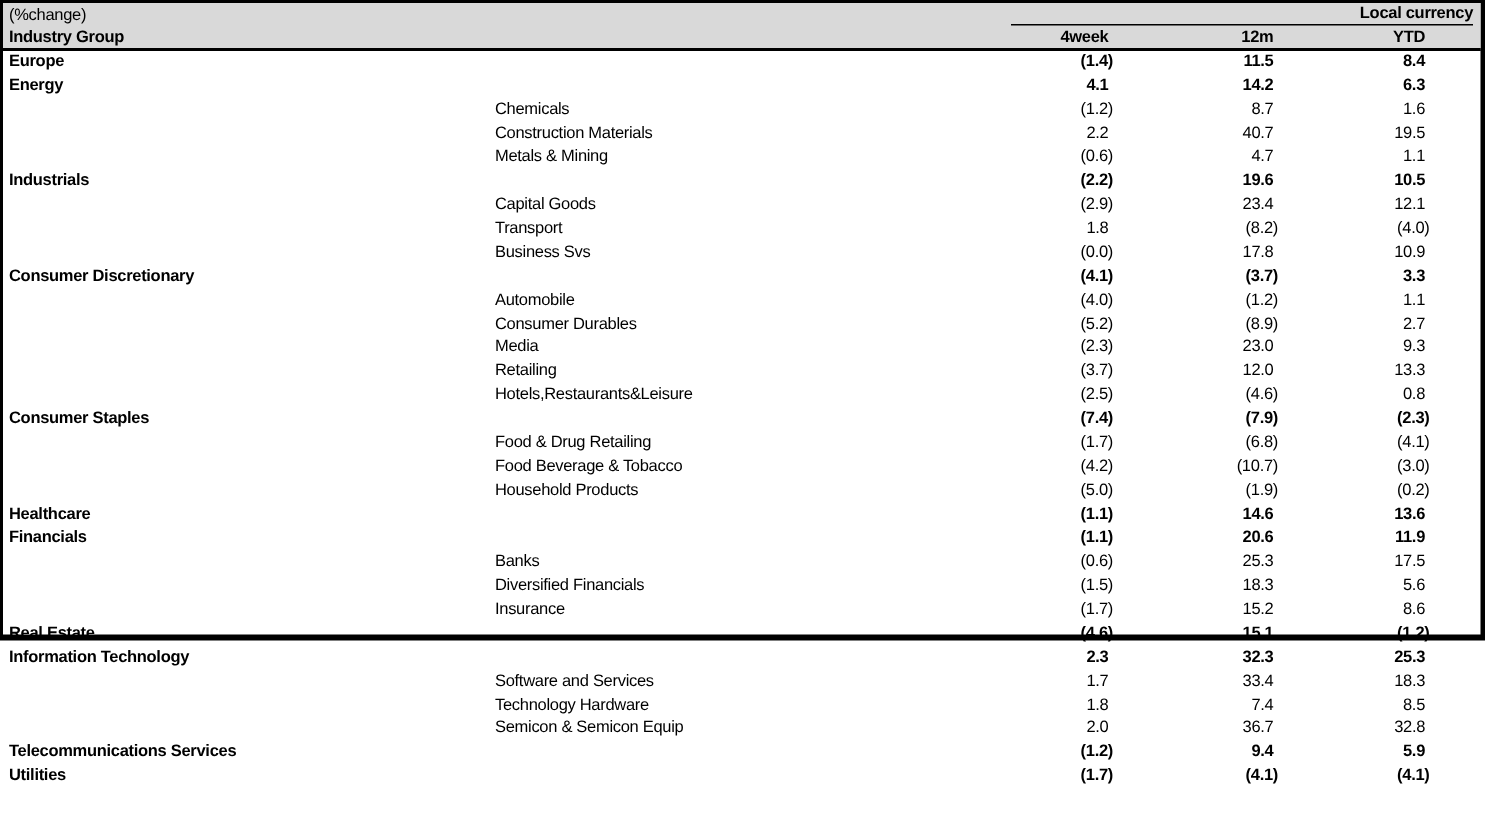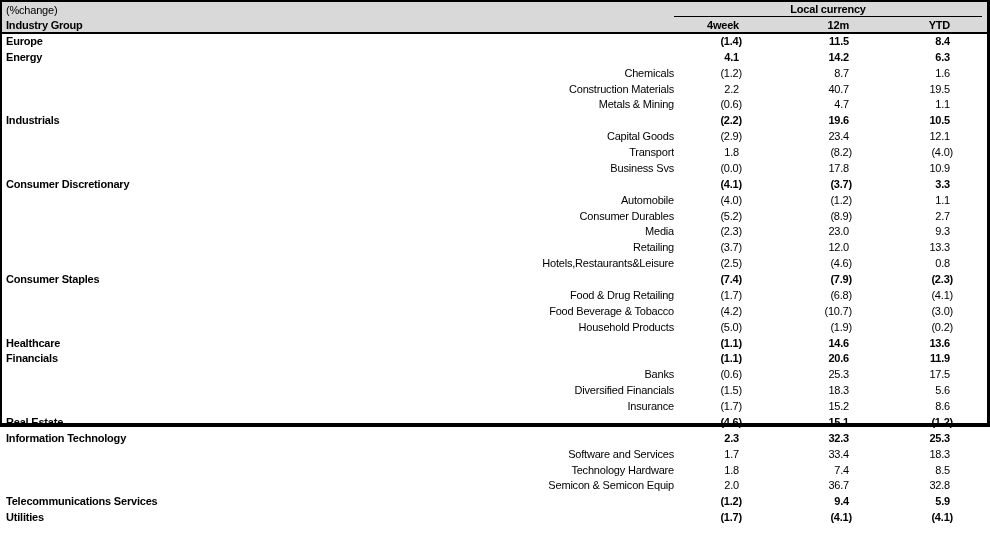--- a/index.html
+++ b/index.html
@@ -36,21 +36,21 @@
     height: 16px;
   }
   thead tr.hdr-row2 th { height: 15px; }
   .pctchange {
     font-weight: normal;
     padding-left: 4px;
   }
   .lc-cell { padding: 0; }
   .lc-underline {
     display: block;
-    text-align: center;
+    text-align: right;
     border-bottom: 1.5px solid #000;
     margin-right: 5px;
     padding-bottom: 1px;
     font-weight: bold;
   }
   .industry-group-th { padding-left: 4px; }
   th.num, td.num { text-align: right; font-variant-numeric: tabular-nums; }
   th.num1, td:nth-child(2).num { padding-right: 3px; }
   th.num2, td:nth-child(3).num { padding-right: 3px; }
   th.num3, td:nth-child(4).num { padding-right: 37px; }
@@ -59,21 +59,21 @@
   td:nth-child(4).num.paren { padding-right: 34px; }
 
   tbody td {
     height: 15.875px;
     vertical-align: middle;
     white-space: nowrap;
     overflow: hidden;
   }
   tbody tr.group { font-weight: bold; }
   tbody td.label { padding-left: 4px; }
-  tbody tr.sub td.label { padding-left: 328px; text-align: right; }
+  tbody tr.sub td.label { padding-left: 328px; }
 </style>
 </head>
 <body>
 
 <div class="sheet">
   <table>
     <colgroup>
       <col class="c-label">
         <col class="c-n1">
         <col class="c-n2">

